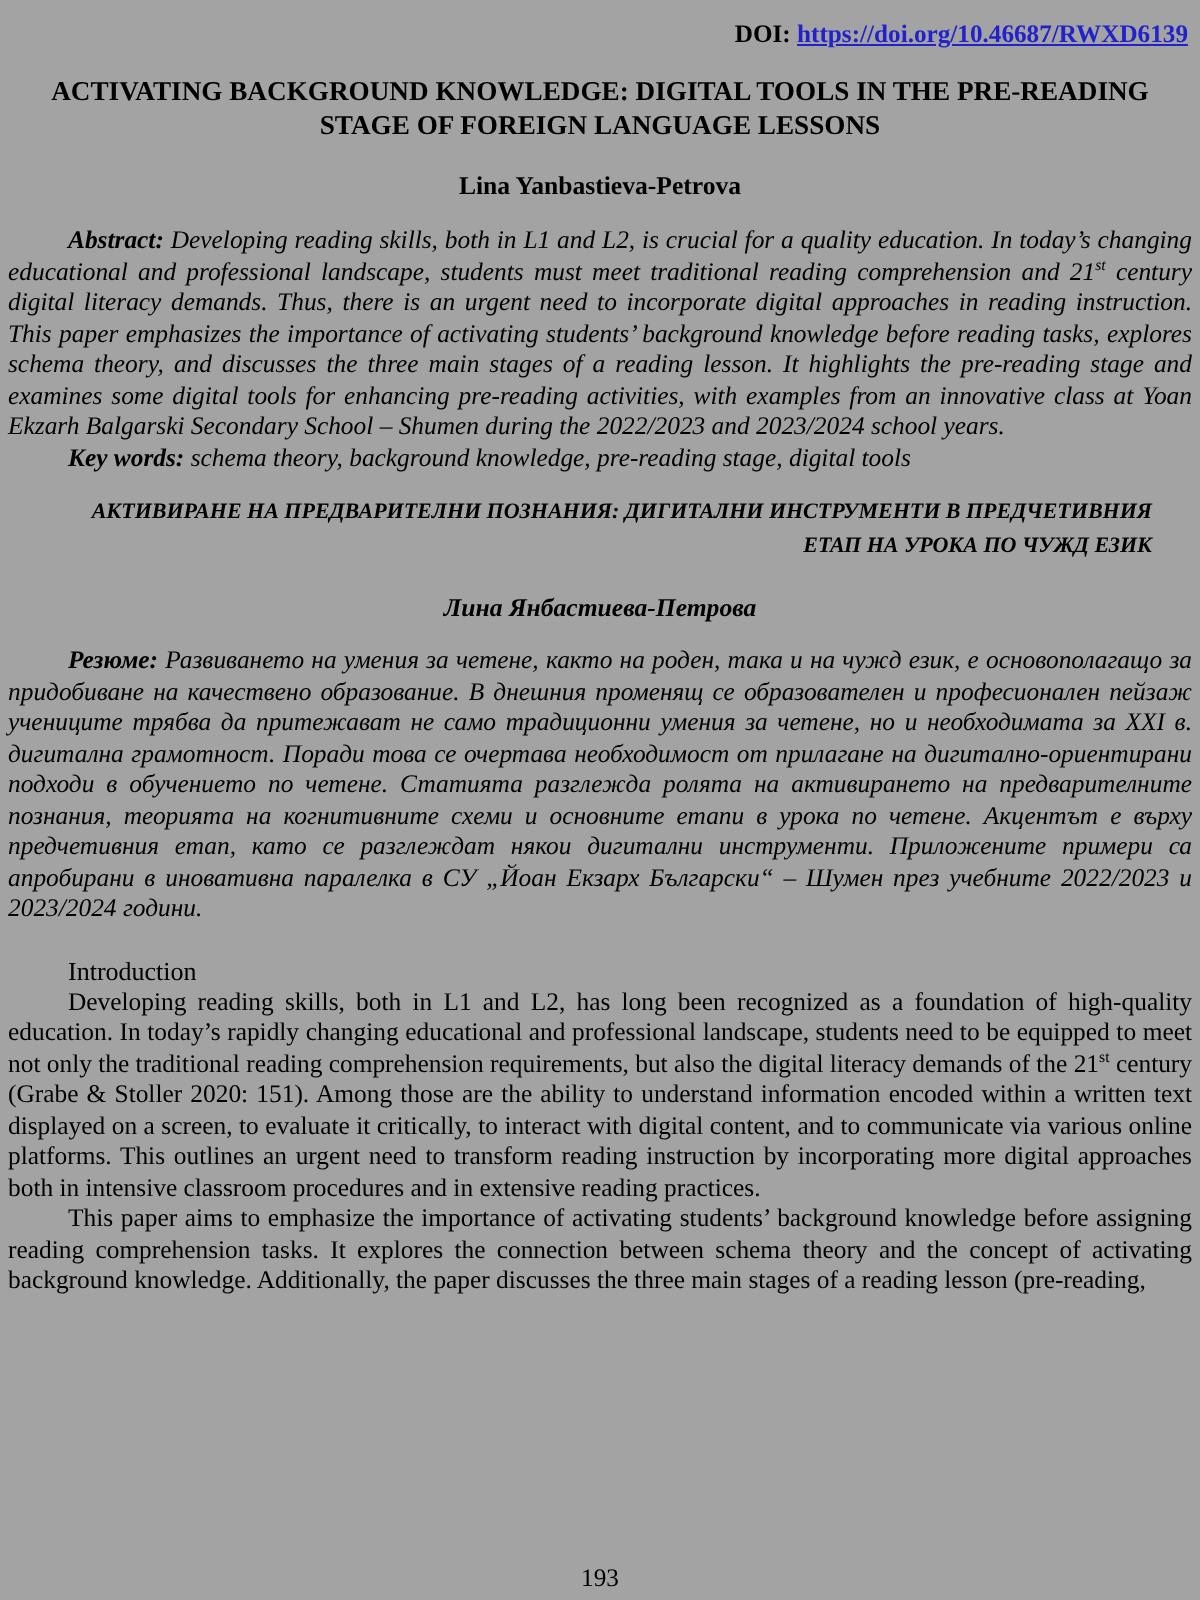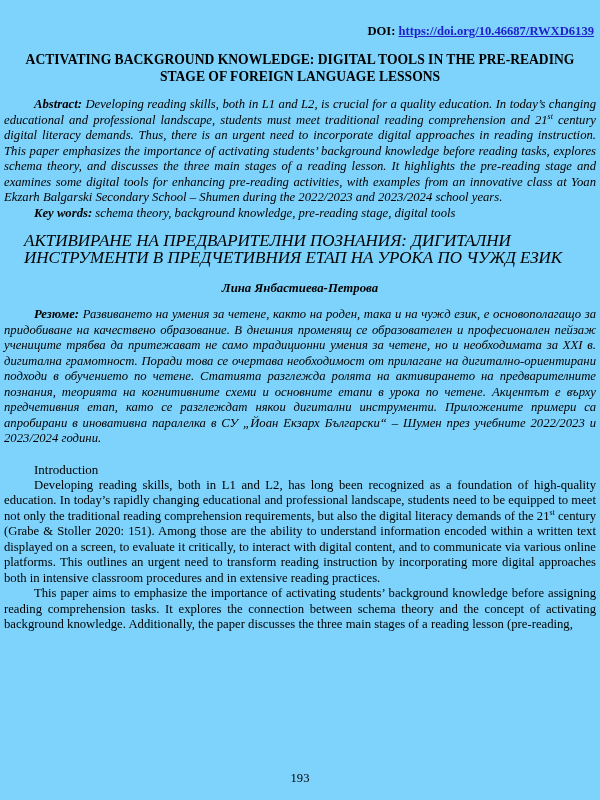--- a/index.html
+++ b/index.html
@@ -6,23 +6,23 @@
   html, body { width: 600px; height: 800px; }
   body {
     font-family: "Liberation Serif", "DejaVu Serif", serif;
     color: #000000;
     background: #ffffff;
   }
   .page {
     position: relative;
     width: 600px;
     height: 800px;
-    padding: 24px 4px 0 4px;
+    padding: 10px 4px 0 4px;
     overflow: hidden;
-    background: #7dd3fc;
+    background: #a3a3a3;
   }
   .doi-line {
     text-align: right;
     font-size: 12.6px;
     font-weight: bold;
     line-height: 14px;
     padding-right: 2px;
     white-space: nowrap;
   }
   .doi-link {
@@ -49,62 +49,63 @@
     font-size: 12.7px;
     line-height: 15.5px;
     text-align: justify;
     text-indent: 30px;
   }
   .italic { font-style: italic; }
   .b { font-weight: bold; }
   sup { font-size: 0.62em; vertical-align: super; line-height: 0; }
   .abstract { margin-top: 12px; }
   .title-bg {
-    font-size: 17px;
+    font-size: 11px;
     line-height: 17px;
-    text-align: left;
-    font-weight: normal;
+    text-align: right;
+    font-weight: bold;
     font-style: italic;
     margin-top: 11px;
     padding: 0 20px;
   }
   .author-bg {
     font-size: 12.8px;
     text-align: center;
     font-weight: bold;
     font-style: italic;
     margin-top: 15px;
   }
   .resume { margin-top: 11px; }
   .section-heading {
     font-size: 13px;
     font-weight: normal;
     margin-top: 15px;
     text-indent: 30px;
   }
   .page-number {
     position: absolute;
-    bottom: 14px;
+    bottom: 3px;
     left: 0;
     width: 100%;
     text-align: center;
     font-size: 12.6px;
   }
 </style>
 </head>
 <body>
 
 <div class="page">
 
   <div class="doi-line">
     <span>DOI: </span><a class="doi-link">https://doi.org/10.46687/RWXD6139</a>
   </div>
 
   <h1 class="title-en">ACTIVATING BACKGROUND KNOWLEDGE: DIGITAL TOOLS IN THE PRE-READING STAGE OF FOREIGN LANGUAGE LESSONS</h1>
 
+  <div class="author-en">Lina Yanbastieva-Petrova</div>
 
   <p class="para italic abstract"><span class="b">Abstract: </span><span>Developing reading skills, both in L1 and L2, is crucial for a quality education. In today’s changing educational and professional landscape, students must meet traditional reading comprehension and 21</span><sup>st</sup><span> century digital literacy demands. Thus, there is an urgent need to incorporate digital approaches in reading instruction. This paper emphasizes the importance of activating students’ background knowledge before reading tasks, explores schema theory, and discusses the three main stages of a reading lesson. It highlights the pre-reading stage and examines some digital tools for enhancing pre-reading activities, with examples from an innovative class at Yoan Ekzarh Balgarski Secondary School – Shumen during the 2022/2023 and 2023/2024 school years.</span></p>
 
   <p class="para italic"><span class="b">Key words: </span><span>schema theory, background knowledge, pre-reading stage, digital tools</span></p>
 
   <h2 class="title-bg">АКТИВИРАНЕ НА ПРЕДВАРИТЕЛНИ ПОЗНАНИЯ: ДИГИТАЛНИ ИНСТРУМЕНТИ В ПРЕДЧЕТИВНИЯ ЕТАП НА УРОКА ПО ЧУЖД ЕЗИК</h2>
 
   <div class="author-bg">Лина Янбастиева-Петрова</div>
 
   <p class="para italic resume"><span class="b">Резюме: </span><span>Развиването на умения за четене, както на роден, така и на чужд език, е основополагащо за придобиване на качествено образование. В днешния променящ се образователен и професионален пейзаж учениците трябва да притежават не само традиционни умения за четене, но и необходимата за XXI в. дигитална грамотност. Поради това се очертава необходимост от прилагане на дигитално-ориентирани подходи в обучението по четене. Статията разглежда ролята на активирането на предварителните познания, теорията на когнитивните схеми и основните етапи в урока по четене. Акцентът е върху предчетивния етап, като се разглеждат някои дигитални инструменти. Приложените примери са апробирани в иновативна паралелка в СУ „Йоан Екзарх Български“ – Шумен през учебните 2022/2023 и 2023/2024 години.</span></p>

